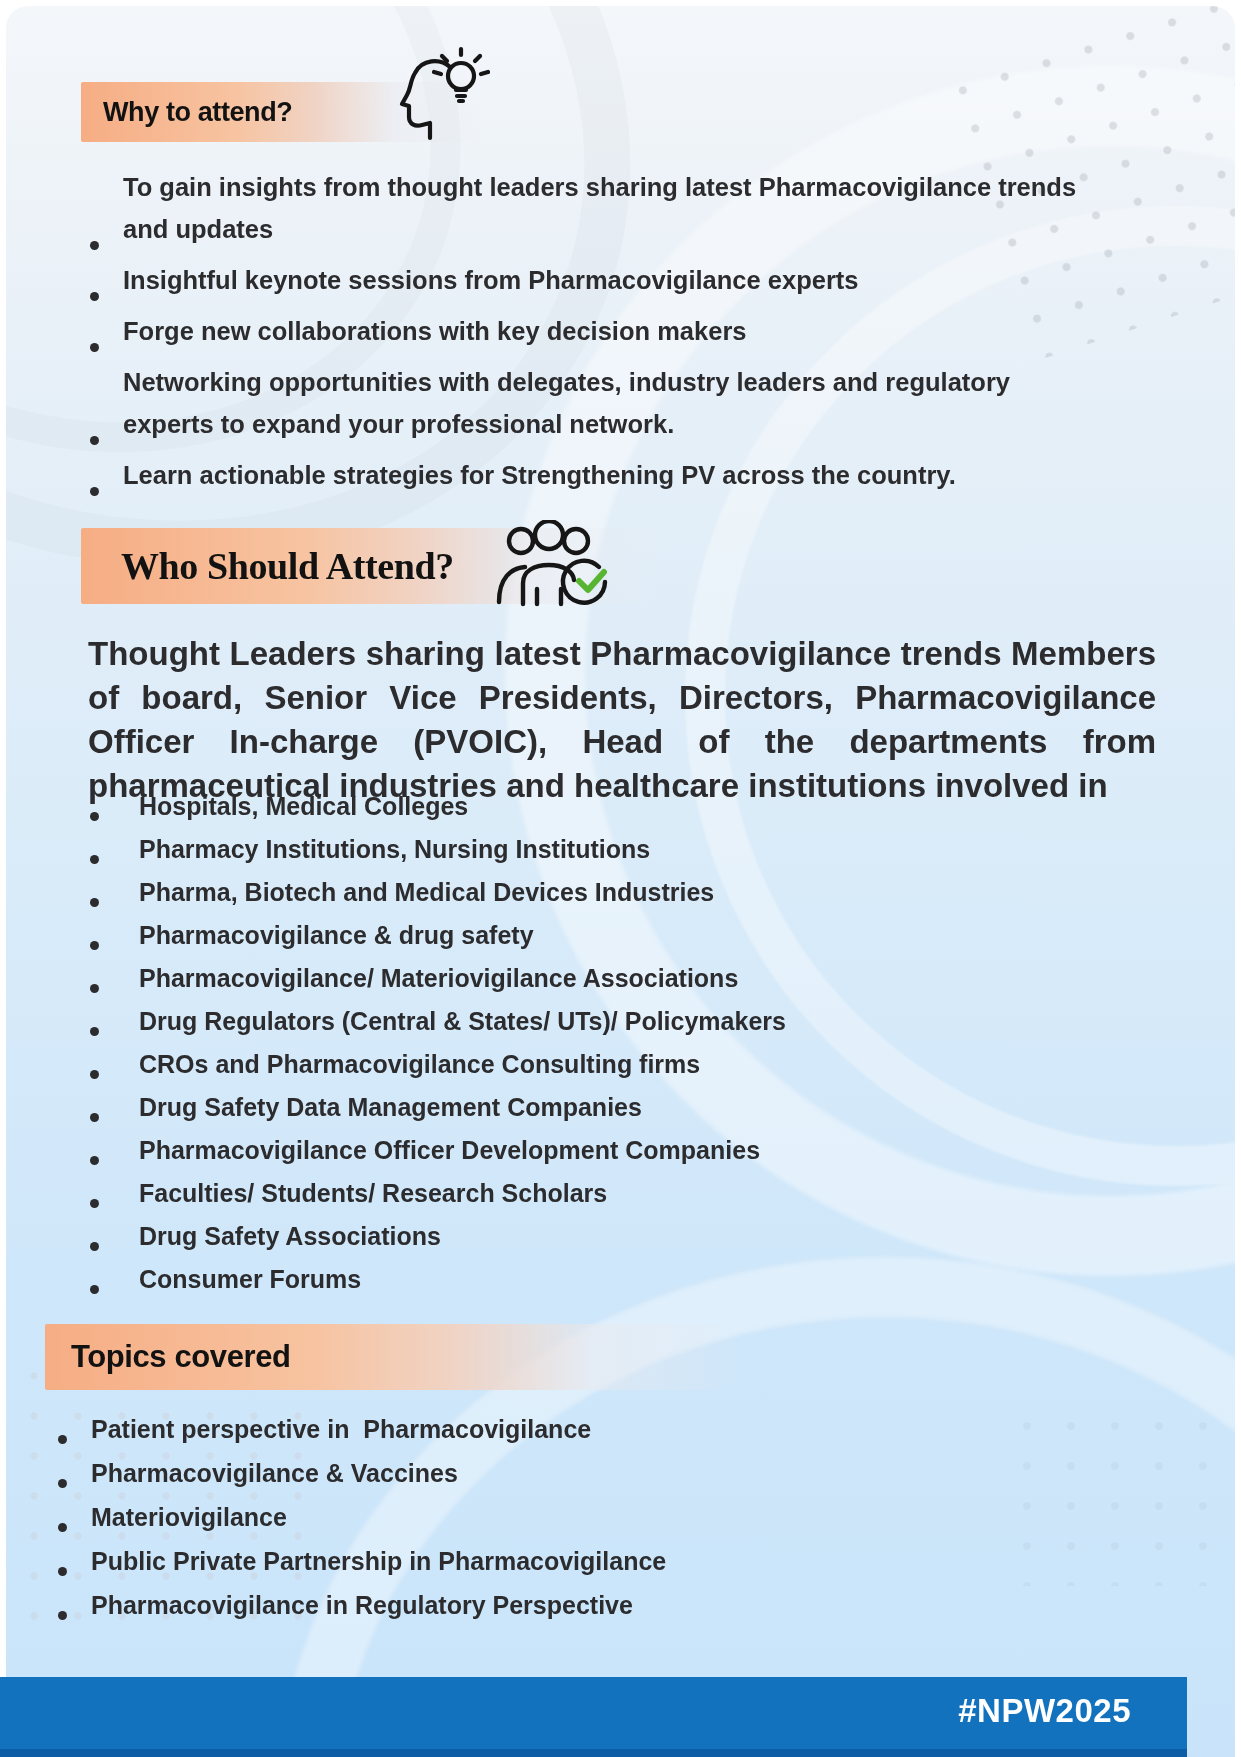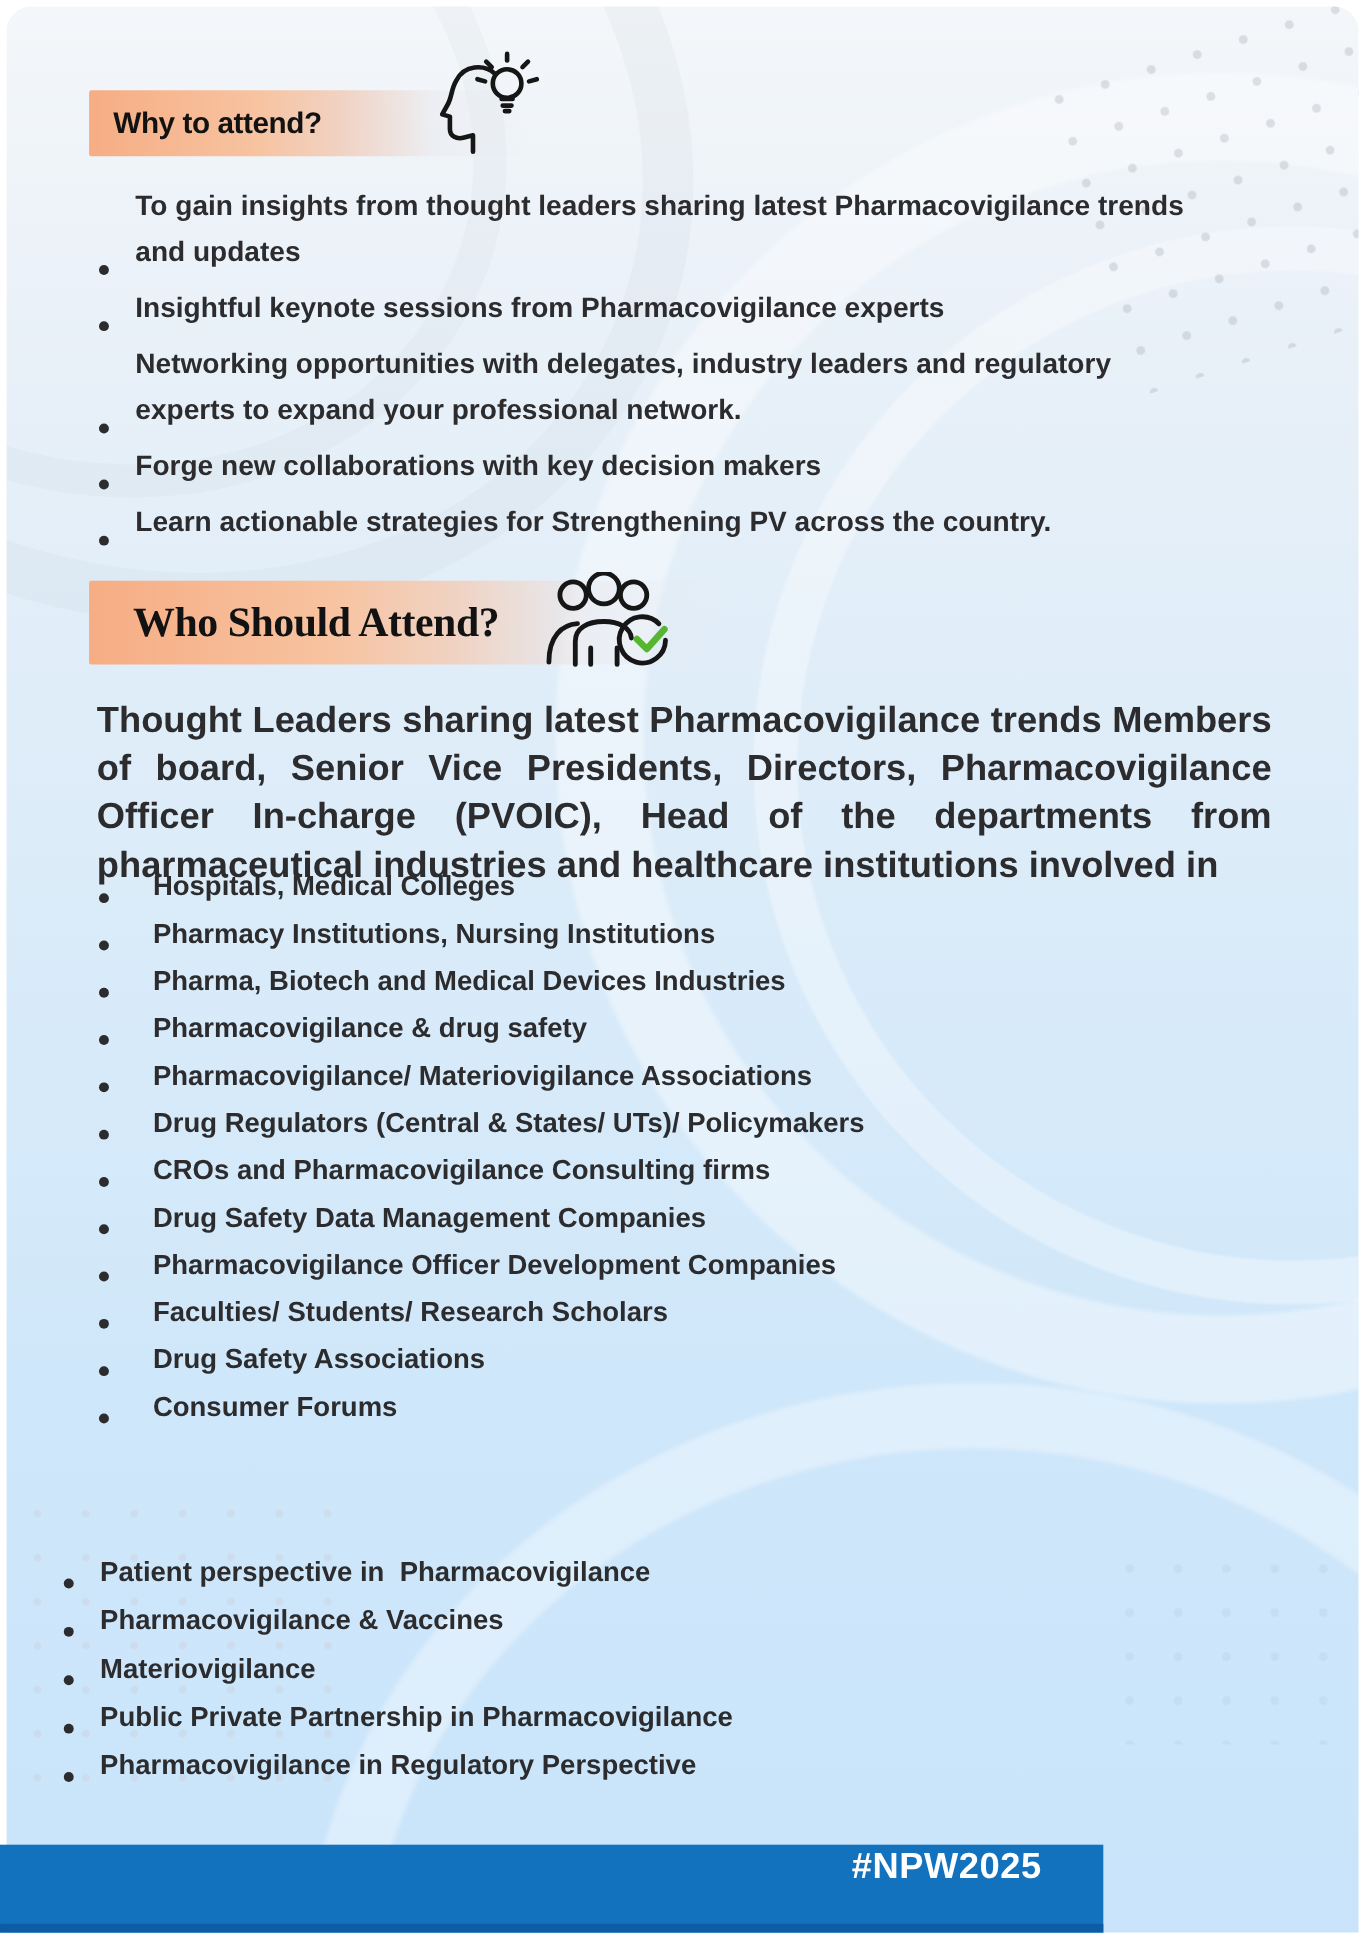--- a/index.html
+++ b/index.html
@@ -55,23 +55,23 @@
   .topics-list{left:52px;top:1401px;width:1050px;}
   .topics-list li{font-size:25px;line-height:30px;padding:7px 0;}
   .topics-list .dot{margin:10.5px 24px 0 0;}
   .intro{
     position:absolute;left:82px;top:626px;width:1068px;
     font-size:33px;line-height:44px;font-weight:bold;color:#2c2c2e;
     text-align:justify;margin:0;
   }
   
   .footer{
-    position:absolute;left:0;bottom:0;width:1003px;height:80px;
+    position:absolute;left:0;bottom:0;width:1187px;height:80px;
     background:#1272bd;border-bottom:8px solid #0d5da6;box-sizing:border-box;
-    display:flex;align-items:flex-start;justify-content:flex-end;
+    display:flex;align-items:center;justify-content:flex-end;
   }
   .hashtag{color:#ffffff;font-size:33px;font-weight:bold;letter-spacing:0.5px;
     padding-right:56px;padding-bottom:4px;}
 </style>
 </head>
 <body>
 
 <div class="page">
 
   <div class="arc arc-tl1"></div>
@@ -102,25 +102,25 @@
       <li>
         <span class="dot"></span>
         <span class="li-text">To gain insights from thought leaders sharing latest Pharmacovigilance trends and updates</span>
       </li>
       <li>
         <span class="dot"></span>
         <span class="li-text">Insightful keynote sessions from Pharmacovigilance experts</span>
       </li>
       <li>
         <span class="dot"></span>
+        <span class="li-text">Forge new collaborations with key decision makers</span>
+      </li>
+      <li>
+        <span class="dot"></span>
         <span class="li-text">Networking opportunities with delegates, industry leaders and regulatory experts to expand your professional network.</span>
-      </li>
-      <li>
-        <span class="dot"></span>
-        <span class="li-text">Forge new collaborations with key decision makers</span>
       </li>
       <li>
         <span class="dot"></span>
         <span class="li-text">Learn actionable strategies for Strengthening PV across the country.</span>
       </li>
     </ul>
 
   <div class="hbar who-bar">
     <span class="hbar-text">Who Should Attend?</span>
   </div>
@@ -181,20 +181,23 @@
       <li>
         <span class="dot"></span>
         <span class="li-text">Drug Safety Associations</span>
       </li>
       <li>
         <span class="dot"></span>
         <span class="li-text">Consumer Forums</span>
       </li>
     </ul>
 
+  <div class="hbar topics-bar">
+    <span class="hbar-text">Topics covered</span>
+  </div>
   <ul class="blist topics-list">
       <li>
         <span class="dot"></span>
         <span class="li-text">Patient perspective in  Pharmacovigilance</span>
       </li>
       <li>
         <span class="dot"></span>
         <span class="li-text">Pharmacovigilance &amp; Vaccines</span>
       </li>
       <li>

